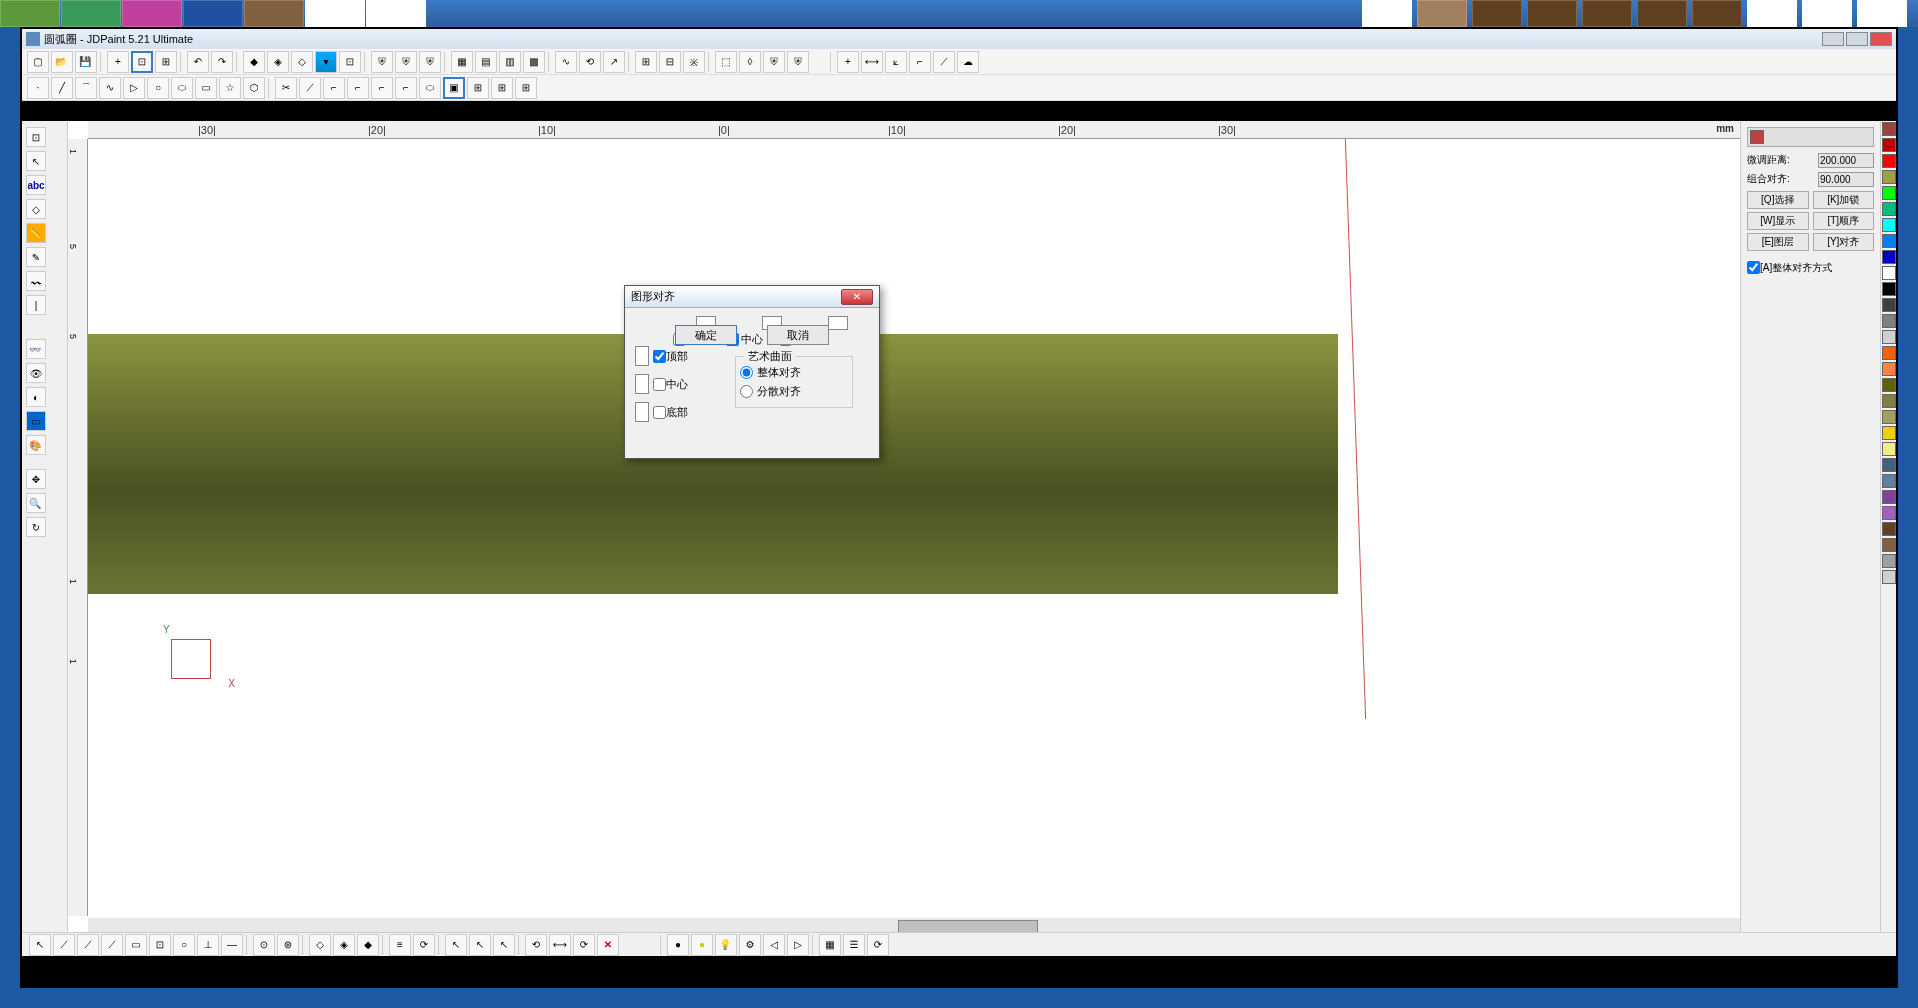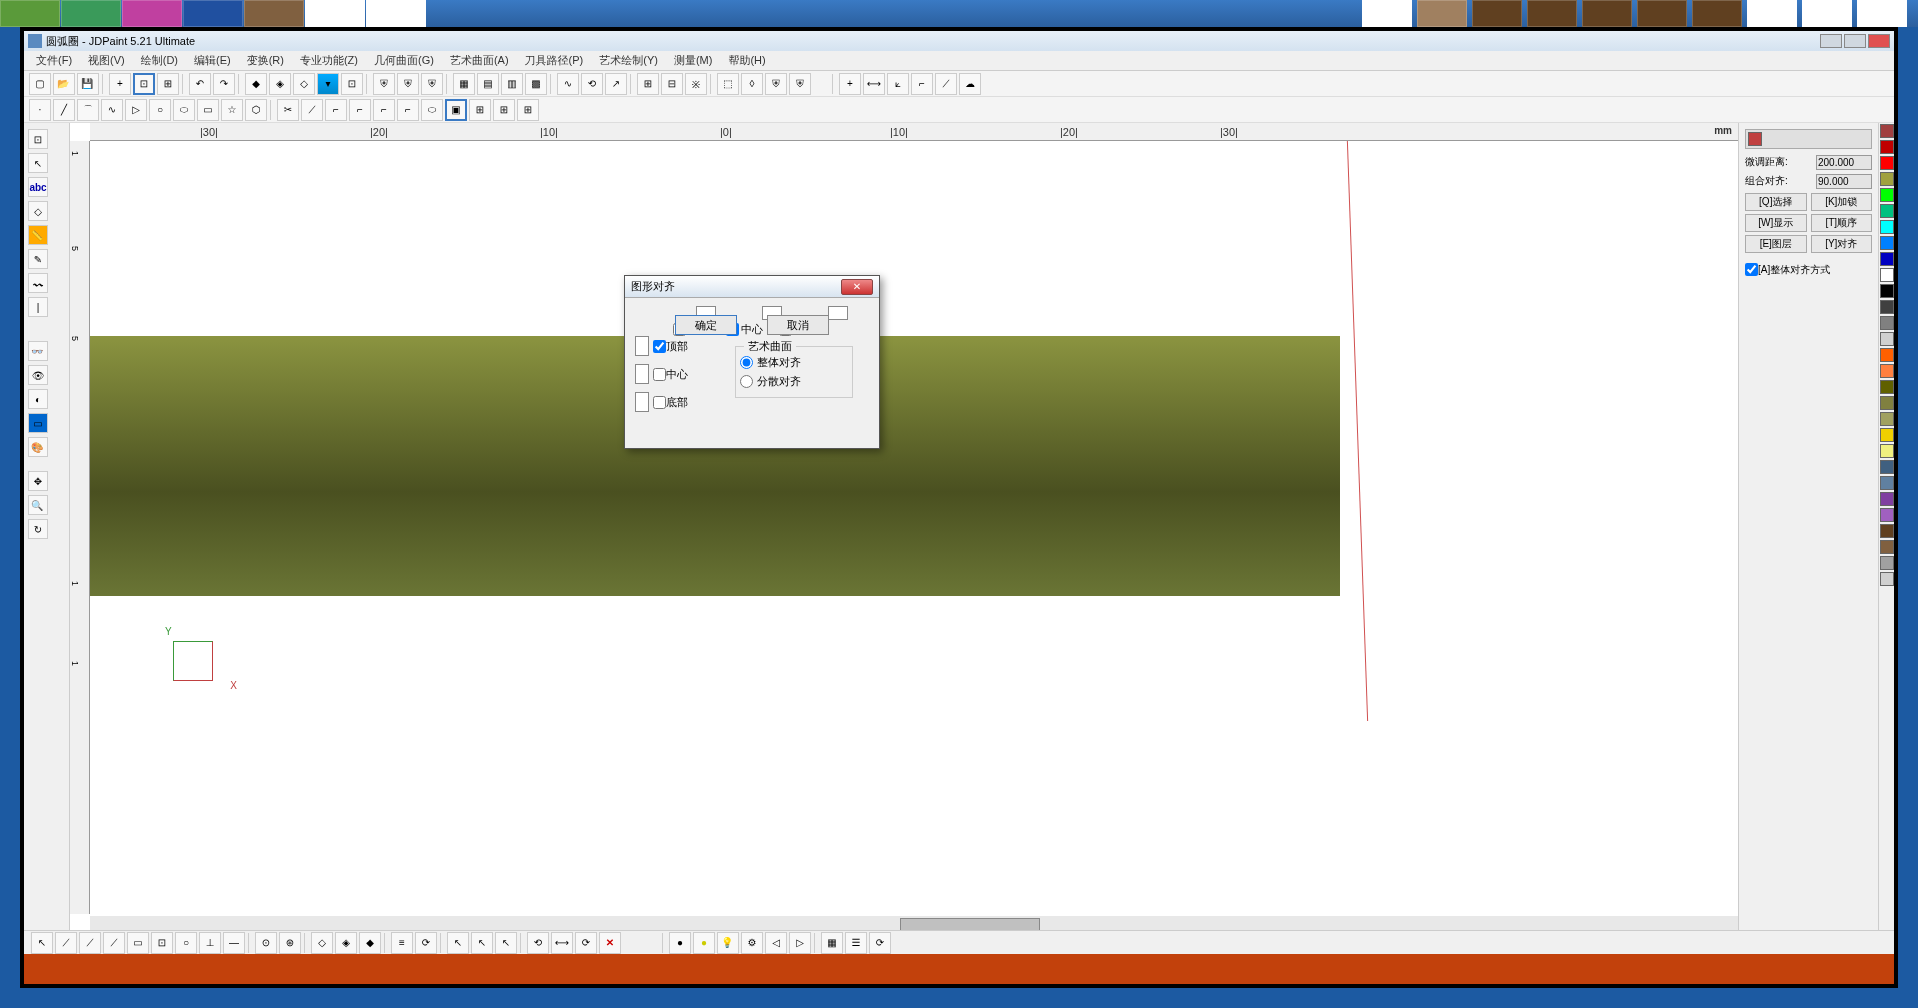--- a/index.html
+++ b/index.html
@@ -3,21 +3,21 @@
   <meta charset="utf-8">
   <style>
     * { margin: 0; padding: 0; box-sizing: border-box; font-family: "Microsoft YaHei", sans-serif; font-size: 11px; }
     body { width: 1918px; height: 1008px; background: #1c5aa2; overflow: hidden; position: relative; }
     
     .taskbar { position: absolute; top: 0; left: 0; right: 0; height: 27px; background: linear-gradient(#3a7ac4, #2b5f9e); display: flex; }
     .taskbar-item { width: 60px; height: 27px; border: 1px solid rgba(255,255,255,0.2); margin-right: 1px; }
     .taskbar-right { position: absolute; right: 10px; top: 0; display: flex; gap: 4px; }
     .taskbar-right .taskbar-item { width: 50px; }
     
-    .app-window { position: absolute; top: 27px; left: 20px; right: 20px; bottom: 20px; background: #c2410c; border: 4px solid #000000; }
+    .app-window { position: absolute; top: 27px; left: 20px; right: 20px; bottom: 20px; background: #000000; border: 2px solid #000000; }
     .titlebar { height: 20px; background: linear-gradient(#e8f0f8, #d4e2f0); display: flex; align-items: center; padding: 0 4px; }
     .titlebar-icon { width: 14px; height: 14px; background: #5a8ac0; margin-right: 4px; }
     .titlebar-buttons { margin-left: auto; display: flex; gap: 2px; }
     .titlebar-btn { width: 22px; height: 14px; background: #d0d8e0; border: 1px solid #888; }
     .titlebar-btn.close { background: #e05050; }
     
     .menubar { height: 20px; background: #f0f0f0; display: flex; align-items: center; padding: 0 4px; border-bottom: 1px solid #ccc; }
     .menu-item { padding: 2px 8px; cursor: pointer; color: #333; }
     
     .toolbar-row { height: 26px; background: #f4f4f4; display: flex; align-items: center; padding: 0 4px; border-bottom: 1px solid #ddd; }
@@ -54,21 +54,21 @@
     
     .color-bar { width: 16px; background: #f0f0f0; border-left: 1px solid #ccc; display: flex; flex-direction: column; }
     .color-sw { width: 14px; height: 14px; margin: 1px auto; border: 1px solid #666; cursor: pointer; }
     
     .bottom-toolbar { position: absolute; bottom: 30px; left: 0; right: 0; height: 24px; background: #f0f0f0; display: flex; align-items: center; padding: 0 6px; border-top: 1px solid #ccc; }
     .statusbar { position: absolute; bottom: 0; left: 0; right: 0; height: 30px; background: #f0f0f0; display: flex; align-items: center; padding: 0 10px; border-top: 1px solid #ccc; }
     .status-coords { margin-left: auto; padding: 2px 10px; }
     .status-unit { border: 1px inset #ccc; padding: 2px 8px; margin-left: 10px; }
     .status-right { margin-left: 10px; }
     
-    .dialog { position: absolute; left: 624px; top: 275px; width: 256px; height: 174px; background: #f0f0f0; border: 1px solid #555; box-shadow: 3px 3px 8px rgba(0,0,0,0.4); }
+    .dialog { position: absolute; left: 624px; top: 285px; width: 256px; height: 174px; background: #f0f0f0; border: 1px solid #555; box-shadow: 3px 3px 8px rgba(0,0,0,0.4); }
     .dialog-title { height: 22px; background: linear-gradient(#fff, #d8e4f0); display: flex; align-items: center; padding: 0 6px; border-bottom: 1px solid #aaa; }
     .dialog-close { margin-left: auto; width: 32px; height: 16px; background: linear-gradient(#e88,#c33); border: 1px solid #844; color: #fff; text-align: center; font-size: 10px; line-height: 14px; border-radius: 2px; cursor: pointer; }
     .dialog-body { padding: 8px; position: relative; }
     .align-icons-row { display: flex; justify-content: space-around; margin-left: 40px; margin-bottom: 2px; }
     .align-icon { width: 20px; height: 14px; border: 1px solid #888; background: #fff; }
     .align-checks-row { display: flex; align-items: center; margin-left: 40px; gap: 2px; }
     .align-checks-row label { display: flex; align-items: center; margin-right: 14px; font-size: 11px; }
     .align-checks-row input { margin-right: 2px; }
     .v-align-col { position: absolute; left: 10px; top: 30px; }
     .v-align-col .v-row { display: flex; align-items: center; margin: 8px 0; }
@@ -112,34 +112,20 @@
   <div class="titlebar">
     <div class="titlebar-icon"></div>
     <span>圆弧圈 - JDPaint 5.21 Ultimate</span>
     <div class="titlebar-buttons">
       <div class="titlebar-btn"></div>
       <div class="titlebar-btn"></div>
       <div class="titlebar-btn close"></div>
     </div>
   </div>
 
-  <div class="menubar">
-    <span class="menu-item">文件(F)</span>
-    <span class="menu-item">视图(V)</span>
-    <span class="menu-item">绘制(D)</span>
-    <span class="menu-item">编辑(E)</span>
-    <span class="menu-item">变换(R)</span>
-    <span class="menu-item">专业功能(Z)</span>
-    <span class="menu-item">几何曲面(G)</span>
-    <span class="menu-item">艺术曲面(A)</span>
-    <span class="menu-item">刀具路径(P)</span>
-    <span class="menu-item">艺术绘制(Y)</span>
-    <span class="menu-item">测量(M)</span>
-    <span class="menu-item">帮助(H)</span>
-  </div>
 
   <div class="toolbar-row">
     <div class="tool-btn">▢</div>
     <div class="tool-btn">📂</div>
     <div class="tool-btn">💾</div>
     <div class="tool-sep"></div>
     <div class="tool-btn">+</div>
     <div class="tool-btn" style="border:2px solid #3a7ac4">⊡</div>
     <div class="tool-btn">⊞</div>
     <div class="tool-sep"></div>

